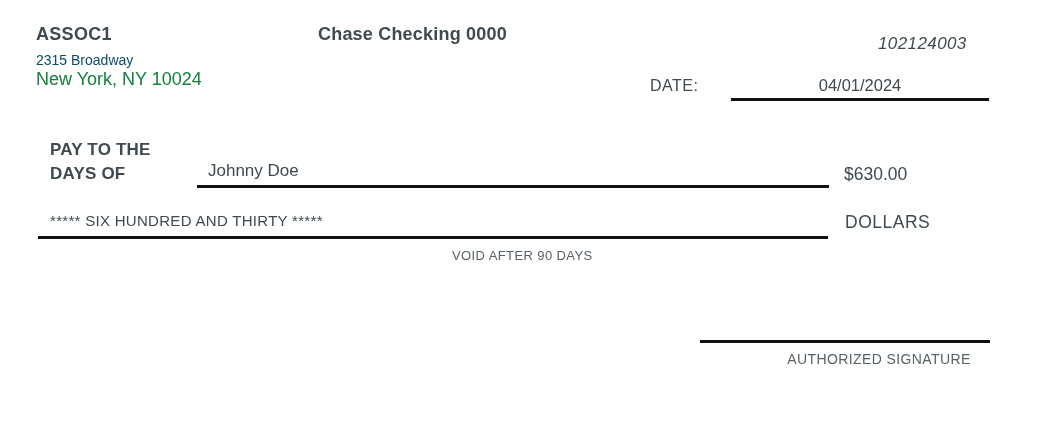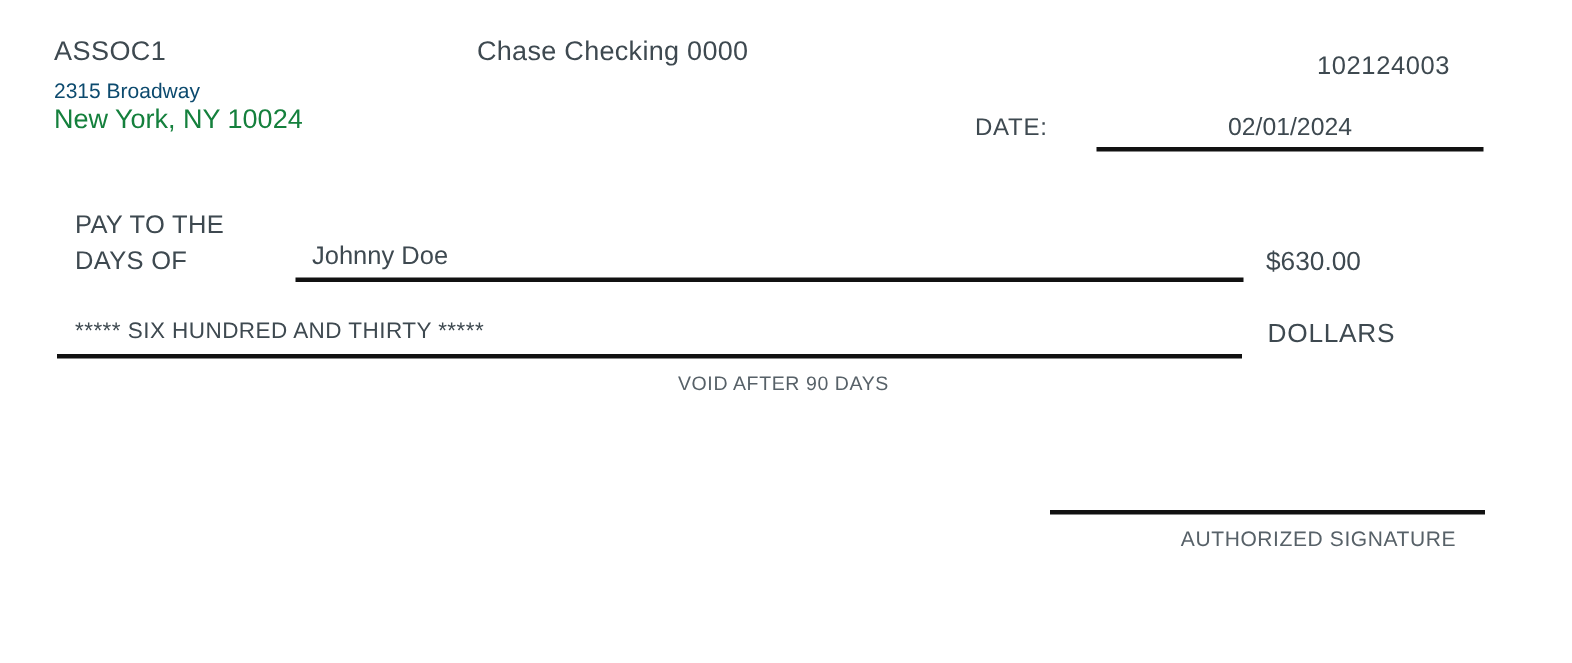--- a/index.html
+++ b/index.html
@@ -10,33 +10,33 @@
   body {
     width: 1048px;
     height: 442px;
     position: relative;
     overflow: hidden;
     font-family: "Liberation Sans", sans-serif;
     color: #3e4950;
     -webkit-font-smoothing: antialiased;
   }
   .abs { position: absolute; white-space: nowrap; }
-  .medium { font-weight: 400; }
+  .medium { font-weight: 700; }
   .muted { color: #576168; }
   .line {
     position: absolute;
     height: 3px;
     background: #111111;
   }
 
   #payer-name        { left: 36px;  top: 24px;  font-size: 18px; letter-spacing: 0.3px; }
   #payer-address1    { left: 36px;  top: 52px;  font-size: 14px; color: #0c4a6e; }
   #payer-address2    { left: 36px;  top: 69px;  font-size: 18px; color: #15803d; }
   #bank-account      { left: 318px; top: 24px;  font-size: 18px; letter-spacing: 0.2px; }
-  #check-number      { left: 878px; top: 34px;  font-size: 17px; letter-spacing: 0.4px; }
+  #check-number      { left: 878px; top: 34px;  font-size: 17px; letter-spacing: 0.4px; font-style: italic; }
   #date-label        { left: 650px; top: 77px;  font-size: 16px; letter-spacing: 0.5px; }
   #date-value        { left: 731px; top: 76px;  width: 258px; text-align: center; font-size: 16.5px; }
   #date-line         { left: 731px; top: 98px;  width: 258px; }
   #pay-to-line1      { left: 50px;  top: 140px; font-size: 17px; letter-spacing: 0.2px; }
   #pay-to-line2      { left: 50px;  top: 164px; font-size: 17px; letter-spacing: 0.2px; }
   #payee-name        { left: 208px; top: 161px; font-size: 17px; }
   #payee-line        { left: 197px; top: 185px; width: 632px; }
   #amount-numeric    { left: 844px; top: 164px; font-size: 17.5px; }
   #amount-words      { left: 50px;  top: 212px; font-size: 15px; letter-spacing: 0.3px; }
   #amount-words-line { left: 38px;  top: 236px; width: 790px; }
@@ -49,21 +49,21 @@
 <body>
 
 <div id="payer-name" class="abs medium">ASSOC1</div>
 <div id="payer-address1" class="abs">2315 Broadway</div>
 <div id="payer-address2" class="abs">New York, NY 10024</div>
 
 <div id="bank-account" class="abs medium">Chase Checking 0000</div>
 <div id="check-number" class="abs">102124003</div>
 
 <div id="date-label" class="abs">DATE:</div>
-<div id="date-value" class="abs">02/01/2024</div>
+<div id="date-value" class="abs">04/01/2024</div>
 <div id="date-line" class="line"></div>
 
 <div id="pay-to-line1" class="abs medium">PAY TO THE</div>
 <div id="pay-to-line2" class="abs medium">DAYS OF</div>
 <div id="payee-name" class="abs">Johnny Doe</div>
 <div id="payee-line" class="line"></div>
 
 <div id="amount-numeric" class="abs">$630.00</div>
 <div id="amount-words" class="abs">***** SIX HUNDRED AND THIRTY *****</div>
 <div id="amount-words-line" class="line"></div>

